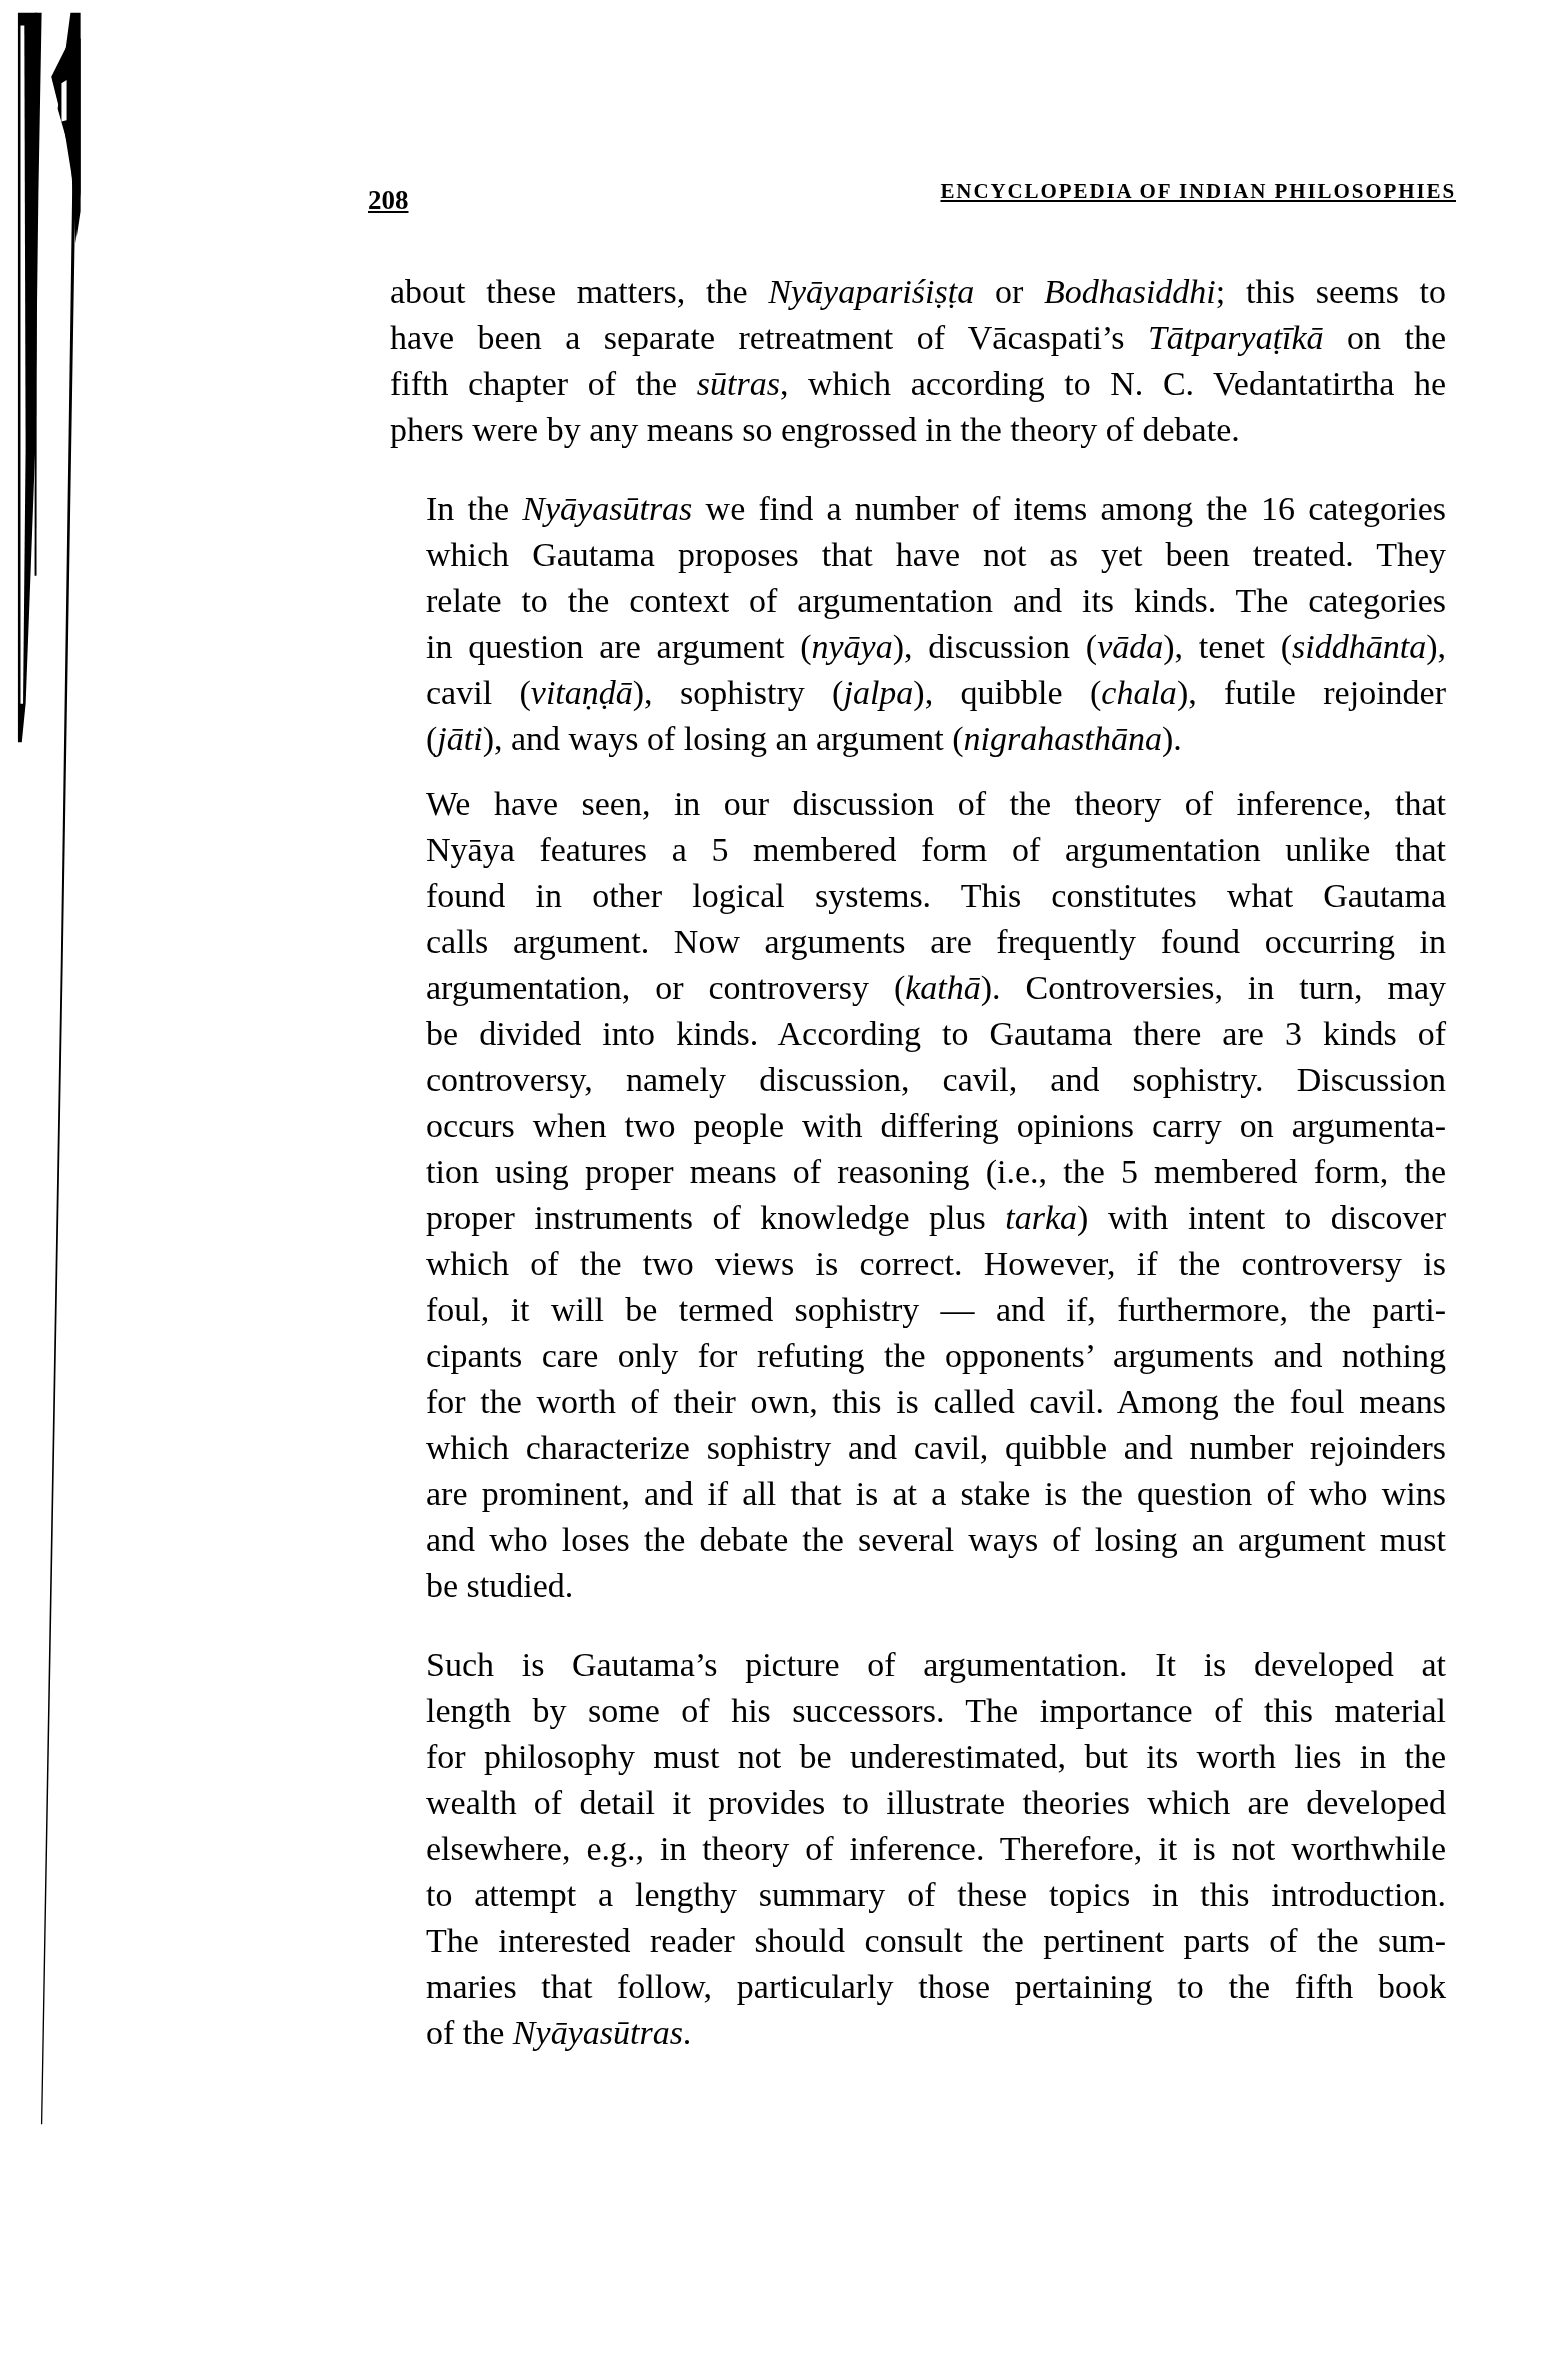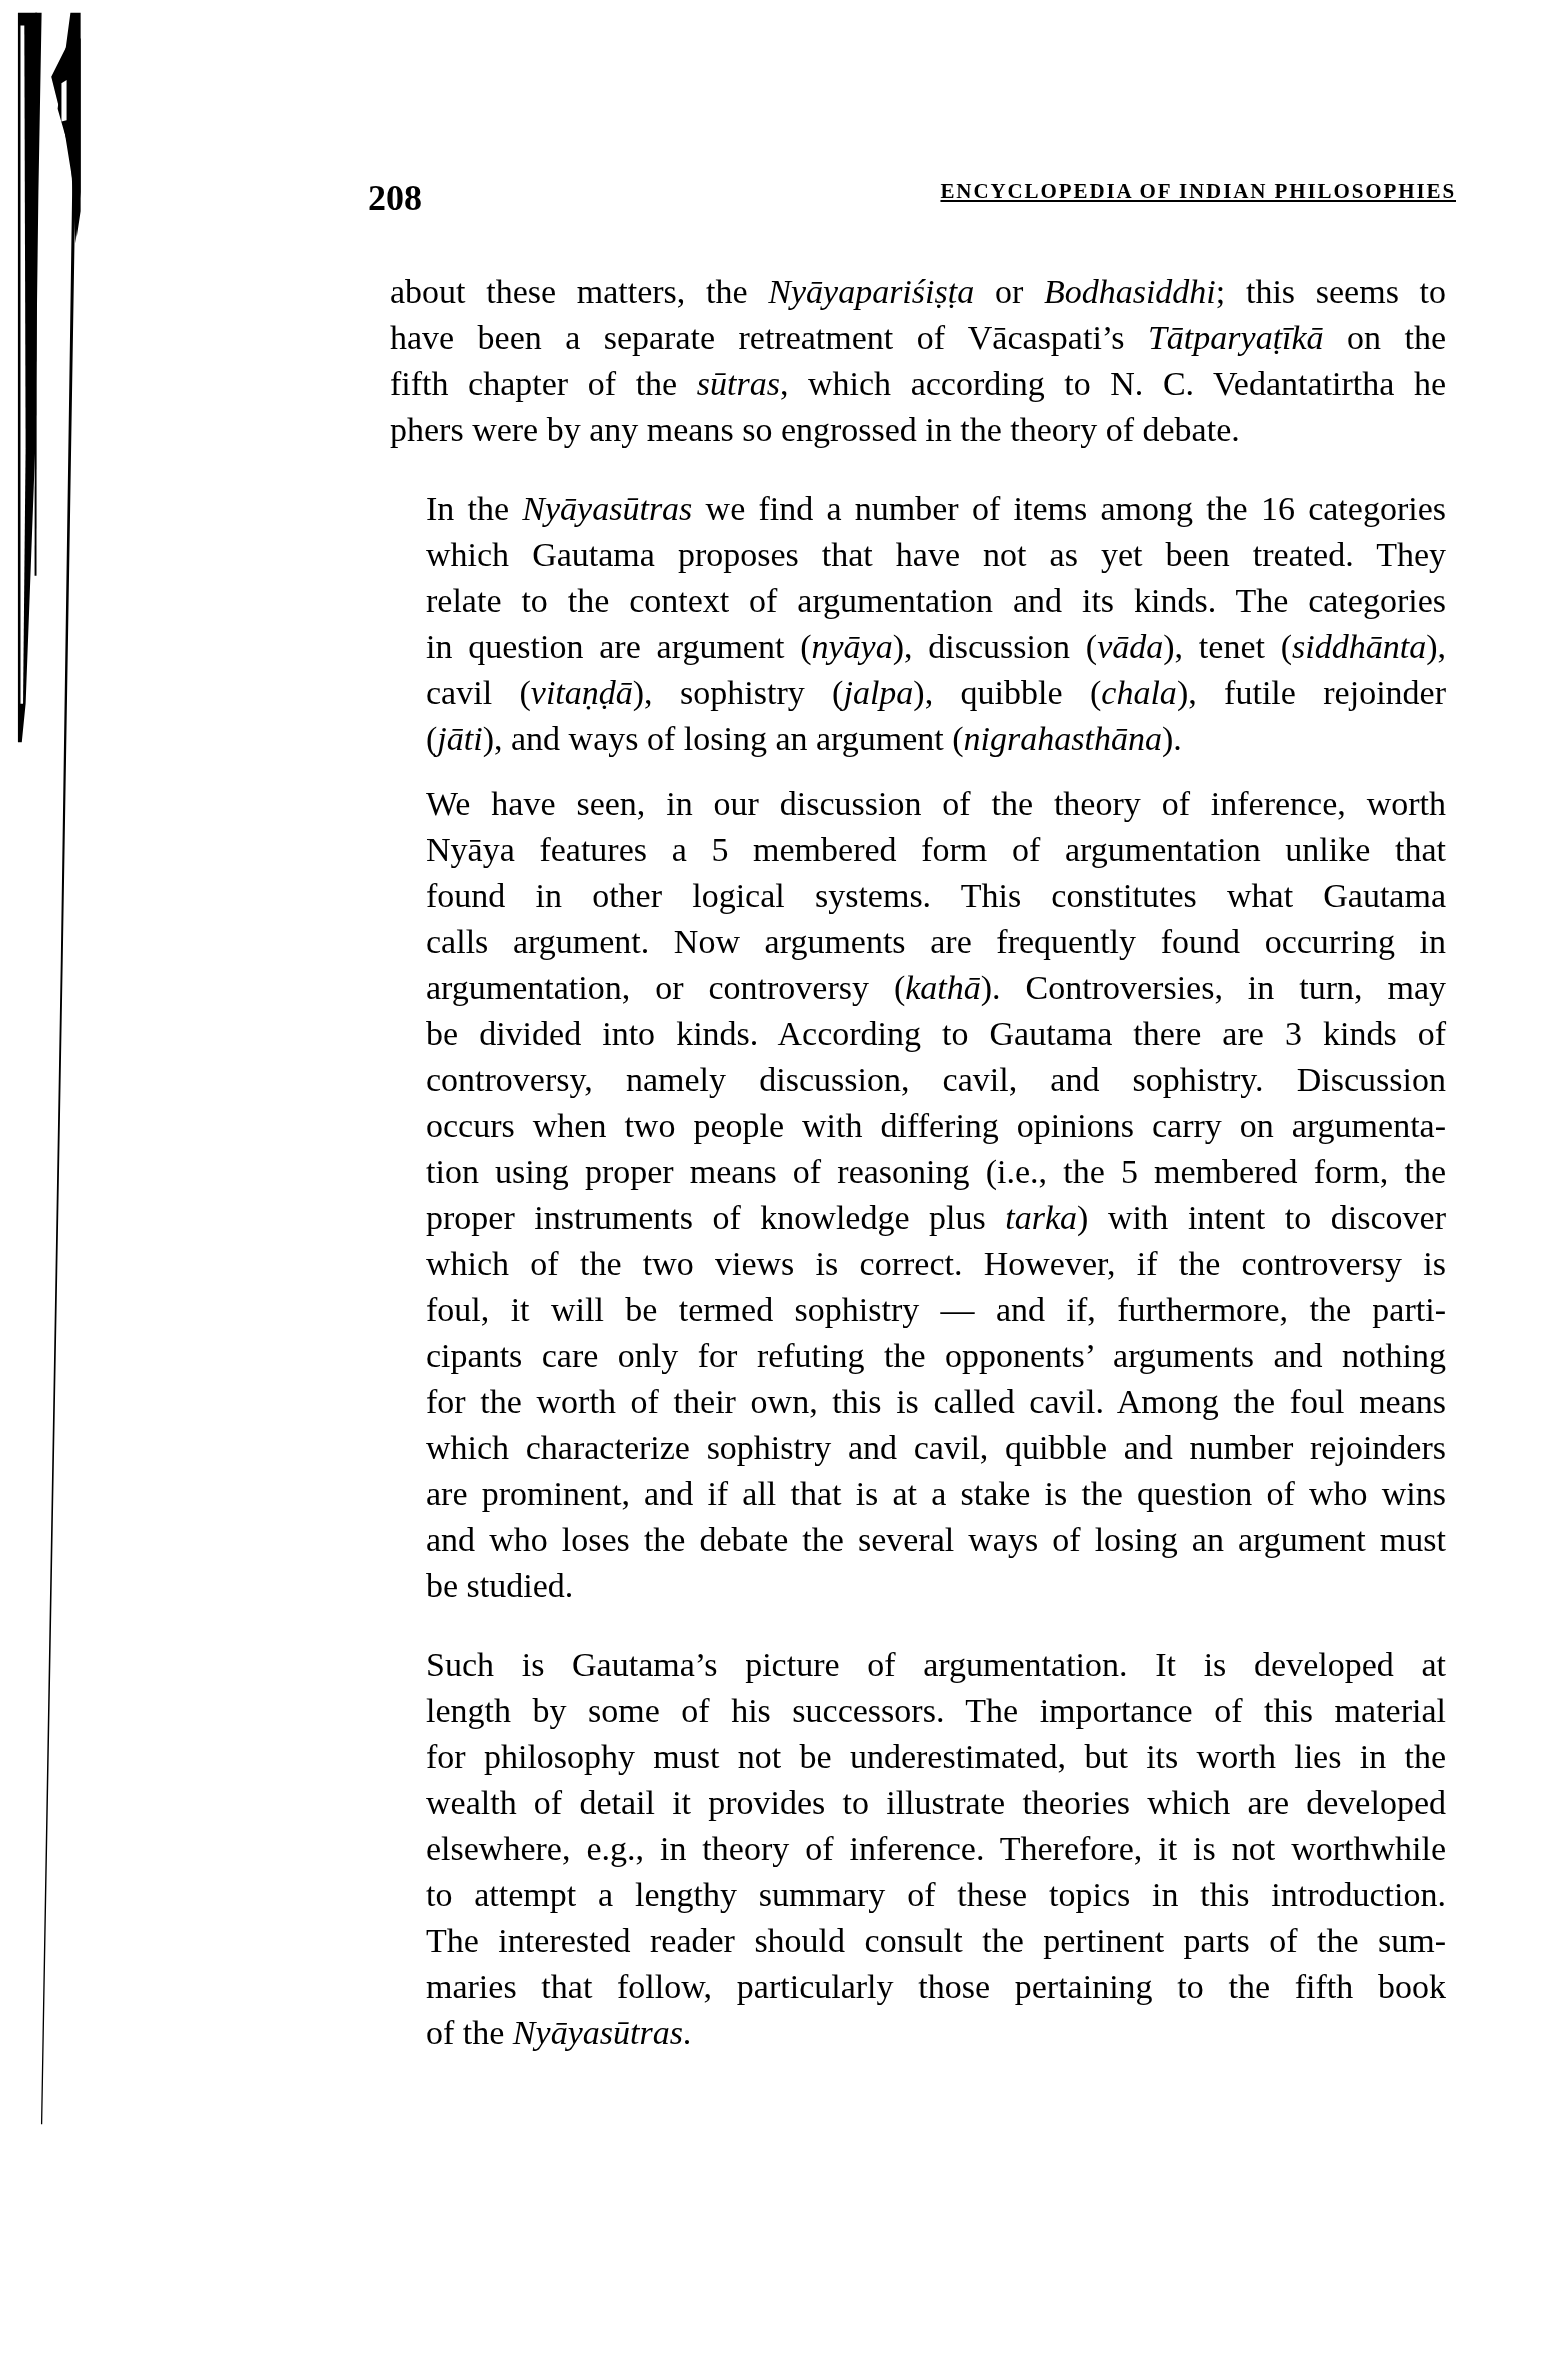--- a/index.html
+++ b/index.html
@@ -4,21 +4,21 @@
   <style>
     html, body { margin: 0; padding: 0; background: #ffffff; }
     body {
       width: 1562px; height: 2377px; position: relative; overflow: hidden;
       font-family: "Liberation Serif", "DejaVu Serif", serif; color: #000;
     }
     .binding { position: absolute; left: 0; top: 0; width: 128px; height: 2377px; }
     .header {
       position: absolute; left: 368px; top: 173px; width: 1088px; height: 45px;
     }
-    .page-number { position: absolute; left: 0; top: 4px; font-size: 36px; font-weight: bold; }
+    .page-number { position: absolute; left: 0; top: 12px; font-size: 27px; font-weight: bold; text-decoration: underline; }
     .running-head {
       position: absolute; right: 0; top: 6.4px; font-size: 21px; font-weight: bold;
       letter-spacing: 1.9px; text-transform: uppercase; text-decoration: underline;
     }
     .body-text {
       position: absolute; left: 374px; top: 253px; width: 1088px;
       font-size: 34px; line-height: 46px; text-align: justify;
     }
     .para { margin: 16px; }
     .para.indent { text-indent: 36px; }
@@ -57,21 +57,21 @@
     </div>
   <div class="para indent gap">
       <span class="line">In the <i>Nyāyasūtras</i> we find a number of items among the 16 categories</span>
       <span class="line">which Gautama proposes that have not as yet been treated.  They</span>
       <span class="line">relate to the context of argumentation and its kinds. The categories</span>
       <span class="line">in question are argument (<i>nyāya</i>), discussion (<i>vāda</i>), tenet (<i>siddhānta</i>),</span>
       <span class="line">cavil (<i>vitaṇḍā</i>), sophistry (<i>jalpa</i>), quibble (<i>chala</i>), futile rejoinder</span>
       <span class="line last">(<i>jāti</i>), and ways of losing an argument (<i>nigrahasthāna</i>).</span>
     </div>
   <div class="para indent gap-s">
-      <span class="line">We have seen, in our discussion of the theory of inference,  worth</span>
+      <span class="line">We have seen, in our discussion of the theory of inference,  that</span>
       <span class="line">Nyāya features a  5 membered form of argumentation unlike that</span>
       <span class="line">found in other logical systems. This constitutes what Gautama</span>
       <span class="line">calls argument.  Now arguments are frequently found occurring in</span>
       <span class="line">argumentation, or controversy (<i>kathā</i>).  Controversies, in turn, may</span>
       <span class="line">be divided into kinds.  According to Gautama there are 3 kinds of</span>
       <span class="line">controversy, namely discussion, cavil, and sophistry.  Discussion</span>
       <span class="line">occurs when two people with differing opinions carry on argumenta-</span>
       <span class="line">tion using proper means of reasoning (i.e., the 5 membered form, the</span>
       <span class="line">proper instruments of knowledge plus <i>tarka</i>) with intent to discover</span>
       <span class="line">which of the two views is correct.  However,  if the controversy is</span>

